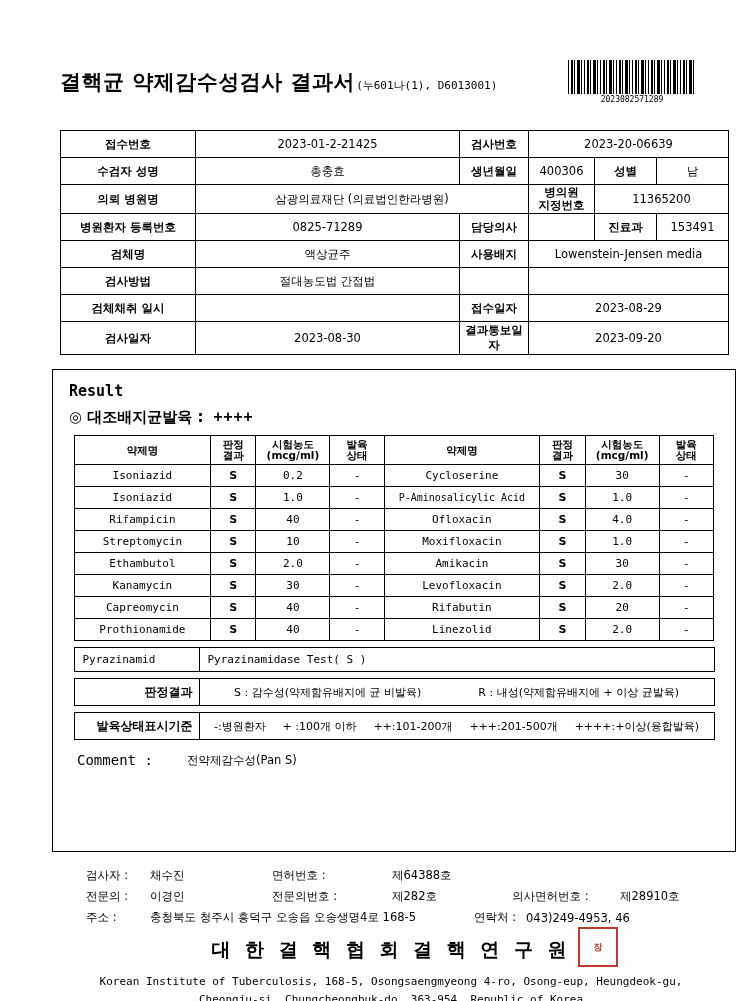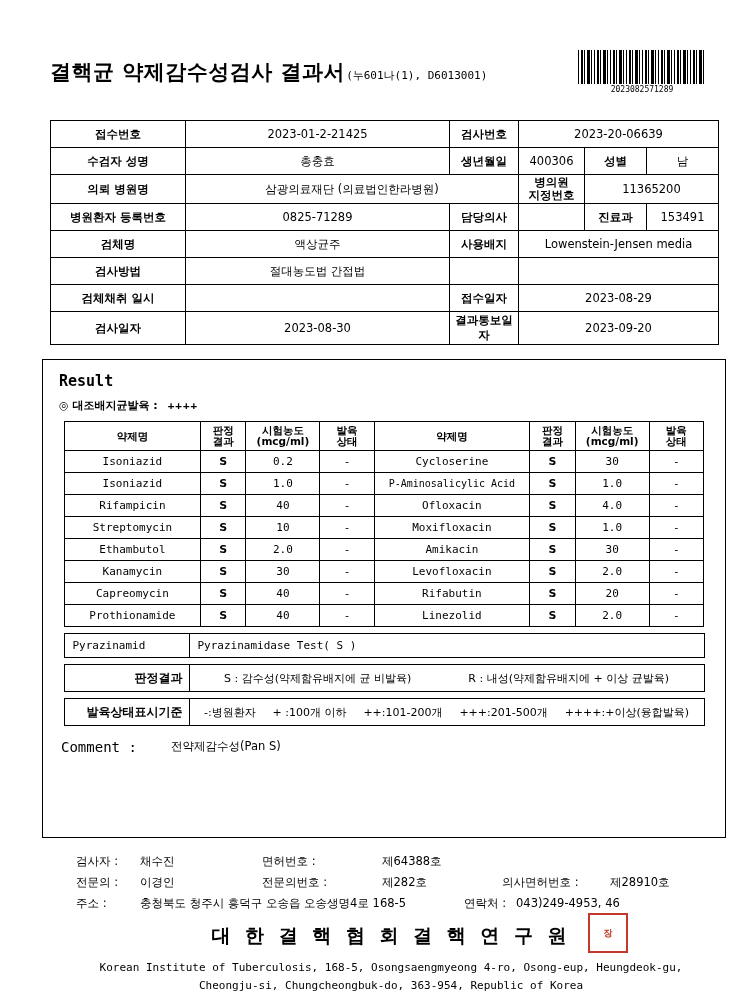--- a/index.html
+++ b/index.html
@@ -12,21 +12,21 @@
     height: 1001px;
     font-family: "DejaVu Sans Mono", monospace;
     color: #000;
     position: relative;
     overflow: hidden;
   }
   .page {
     position: relative;
     width: 756px;
     height: 1001px;
-    padding: 6px;
+    padding: 16px;
     box-sizing: border-box;
   }
 
   
   .header {
     position: relative;
     margin: 0 44px;
     padding-top: 52px;
     height: 56px;
   }
@@ -106,21 +106,21 @@
     box-sizing: border-box;
     width: 684px;
   }
   .result-title {
     font-family: "DejaVu Sans Mono", monospace;
     font-weight: bold;
     font-size: 15px;
     margin: 2px 0 8px 4px;
   }
   .growth-line {
-    font-size: 11px;
+    font-size: 15px;
     font-family: "DejaVu Sans", sans-serif;
     font-weight: bold;
     margin: 0 0 8px 4px;
   }
   .growth-line .val {
     font-family: "DejaVu Sans Mono", monospace;
     letter-spacing: 1px;
     padding-left: 10px;
   }
 
@@ -187,22 +187,22 @@
     display: flex;
     justify-content: space-around;
     align-items: center;
     width: 100%;
   }
   .legend-inner.two { justify-content: space-around; }
   .legend-txt { white-space: nowrap; }
 
   .comment-row {
     display: flex;
-    margin: 12px 0 0 6px;
-    align-items: center;
+    margin: 12px 0 0 12px;
+    align-items: flex-start;
   }
   .comment-label {
     font-family: "DejaVu Sans Mono", monospace;
     font-size: 14px;
     width: 110px;
     flex: 0 0 110px;
   }
   .comment-lines {
     font-family: "DejaVu Sans", sans-serif;
     font-size: 11.5px;
@@ -212,21 +212,21 @@
 
   
   .footer {
     margin: 16px 44px 0 70px;
     font-family: "DejaVu Sans", sans-serif;
     font-size: 11.5px;
     position: relative;
   }
   .frow {
     display: flex;
-    align-items: flex-start;
+    align-items: center;
     margin-bottom: 6px;
     white-space: nowrap;
   }
   .f-k { width: 64px; flex: 0 0 64px; }
   .f-v { width: 122px; flex: 0 0 122px; }
   .f-k2 { width: 120px; flex: 0 0 120px; }
   .f-v2 { width: 120px; flex: 0 0 120px; }
   .f-k3 { width: 108px; flex: 0 0 108px; }
   .f-v3 { flex: 0 0 auto; }
   .addr-k { width: 64px; flex: 0 0 64px; }

